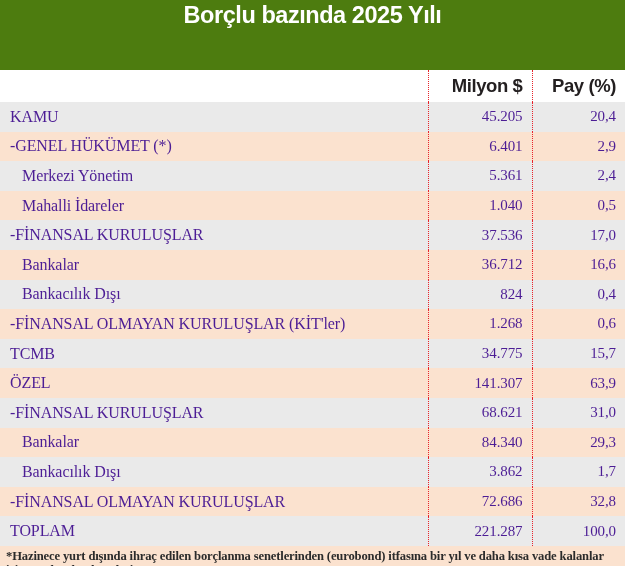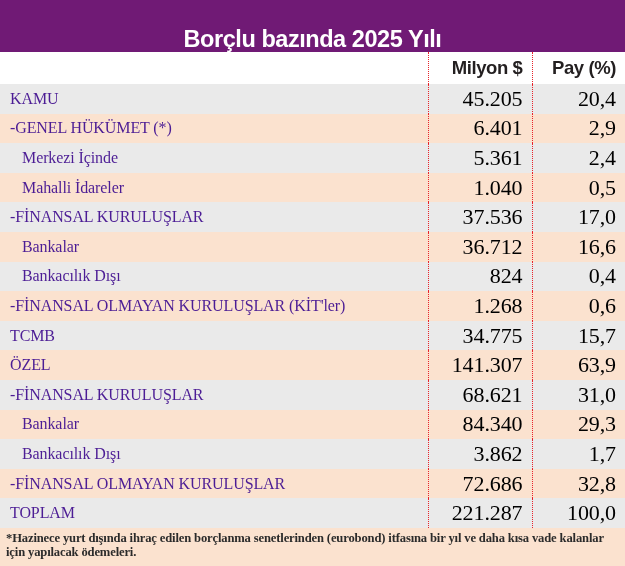--- a/index.html
+++ b/index.html
@@ -19,28 +19,28 @@
   #table-figure {
     position: relative;
     width: 625px;
     height: 566px;
     box-sizing: border-box;
     background: #ffffff;
   }
 
   
   .banner {
-    background: #701a75;
-    height: 52px;
+    background: #4d7c0f;
+    height: 70px;
     box-sizing: border-box;
     padding: 2px 8px 0 8px;
     display: flex;
     flex-direction: column;
     align-items: center;
-    justify-content: flex-end;
+    justify-content: space-between;
     text-align: center;
   }
   .banner-line {
     color: #ffffff;
     font-family: "Liberation Sans", "DejaVu Sans", sans-serif;
     font-weight: bold;
     font-size: 23.5px;
     line-height: 26px;
     letter-spacing: -0.45px;
     white-space: nowrap;
@@ -81,22 +81,22 @@
     color: #4c1d95;
     white-space: nowrap;
     letter-spacing: -0.1px;
   }
   td.lbl.indent {
     padding-left: 22px;
   }
   td.num {
     text-align: right;
     padding-right: 9px;
-    font-size: 22px;
-    color: #000000;
+    font-size: 15px;
+    color: #4c1d95;
     white-space: nowrap;
     letter-spacing: -0.1px;
   }
 
   th.lbl { }
   th.num {
     text-align: right;
     padding-right: 9px;
     font-family: "Liberation Sans", "DejaVu Sans", sans-serif;
     font-weight: bold;
@@ -148,21 +148,21 @@
           <td class="lbl c-label">KAMU</td>
           <td class="num c-val">45.205</td>
           <td class="num c-pct">20,4</td>
         </tr>
         <tr class="row band-peach">
           <td class="lbl c-label">-GENEL HÜKÜMET (*)</td>
           <td class="num c-val">6.401</td>
           <td class="num c-pct">2,9</td>
         </tr>
         <tr class="row band-gray">
-          <td class="lbl c-label indent">Merkezi İçinde</td>
+          <td class="lbl c-label indent">Merkezi Yönetim</td>
           <td class="num c-val">5.361</td>
           <td class="num c-pct">2,4</td>
         </tr>
         <tr class="row band-peach">
           <td class="lbl c-label indent">Mahalli İdareler</td>
           <td class="num c-val">1.040</td>
           <td class="num c-pct">0,5</td>
         </tr>
         <tr class="row band-gray">
           <td class="lbl c-label">-FİNANSAL KURULUŞLAR</td>

